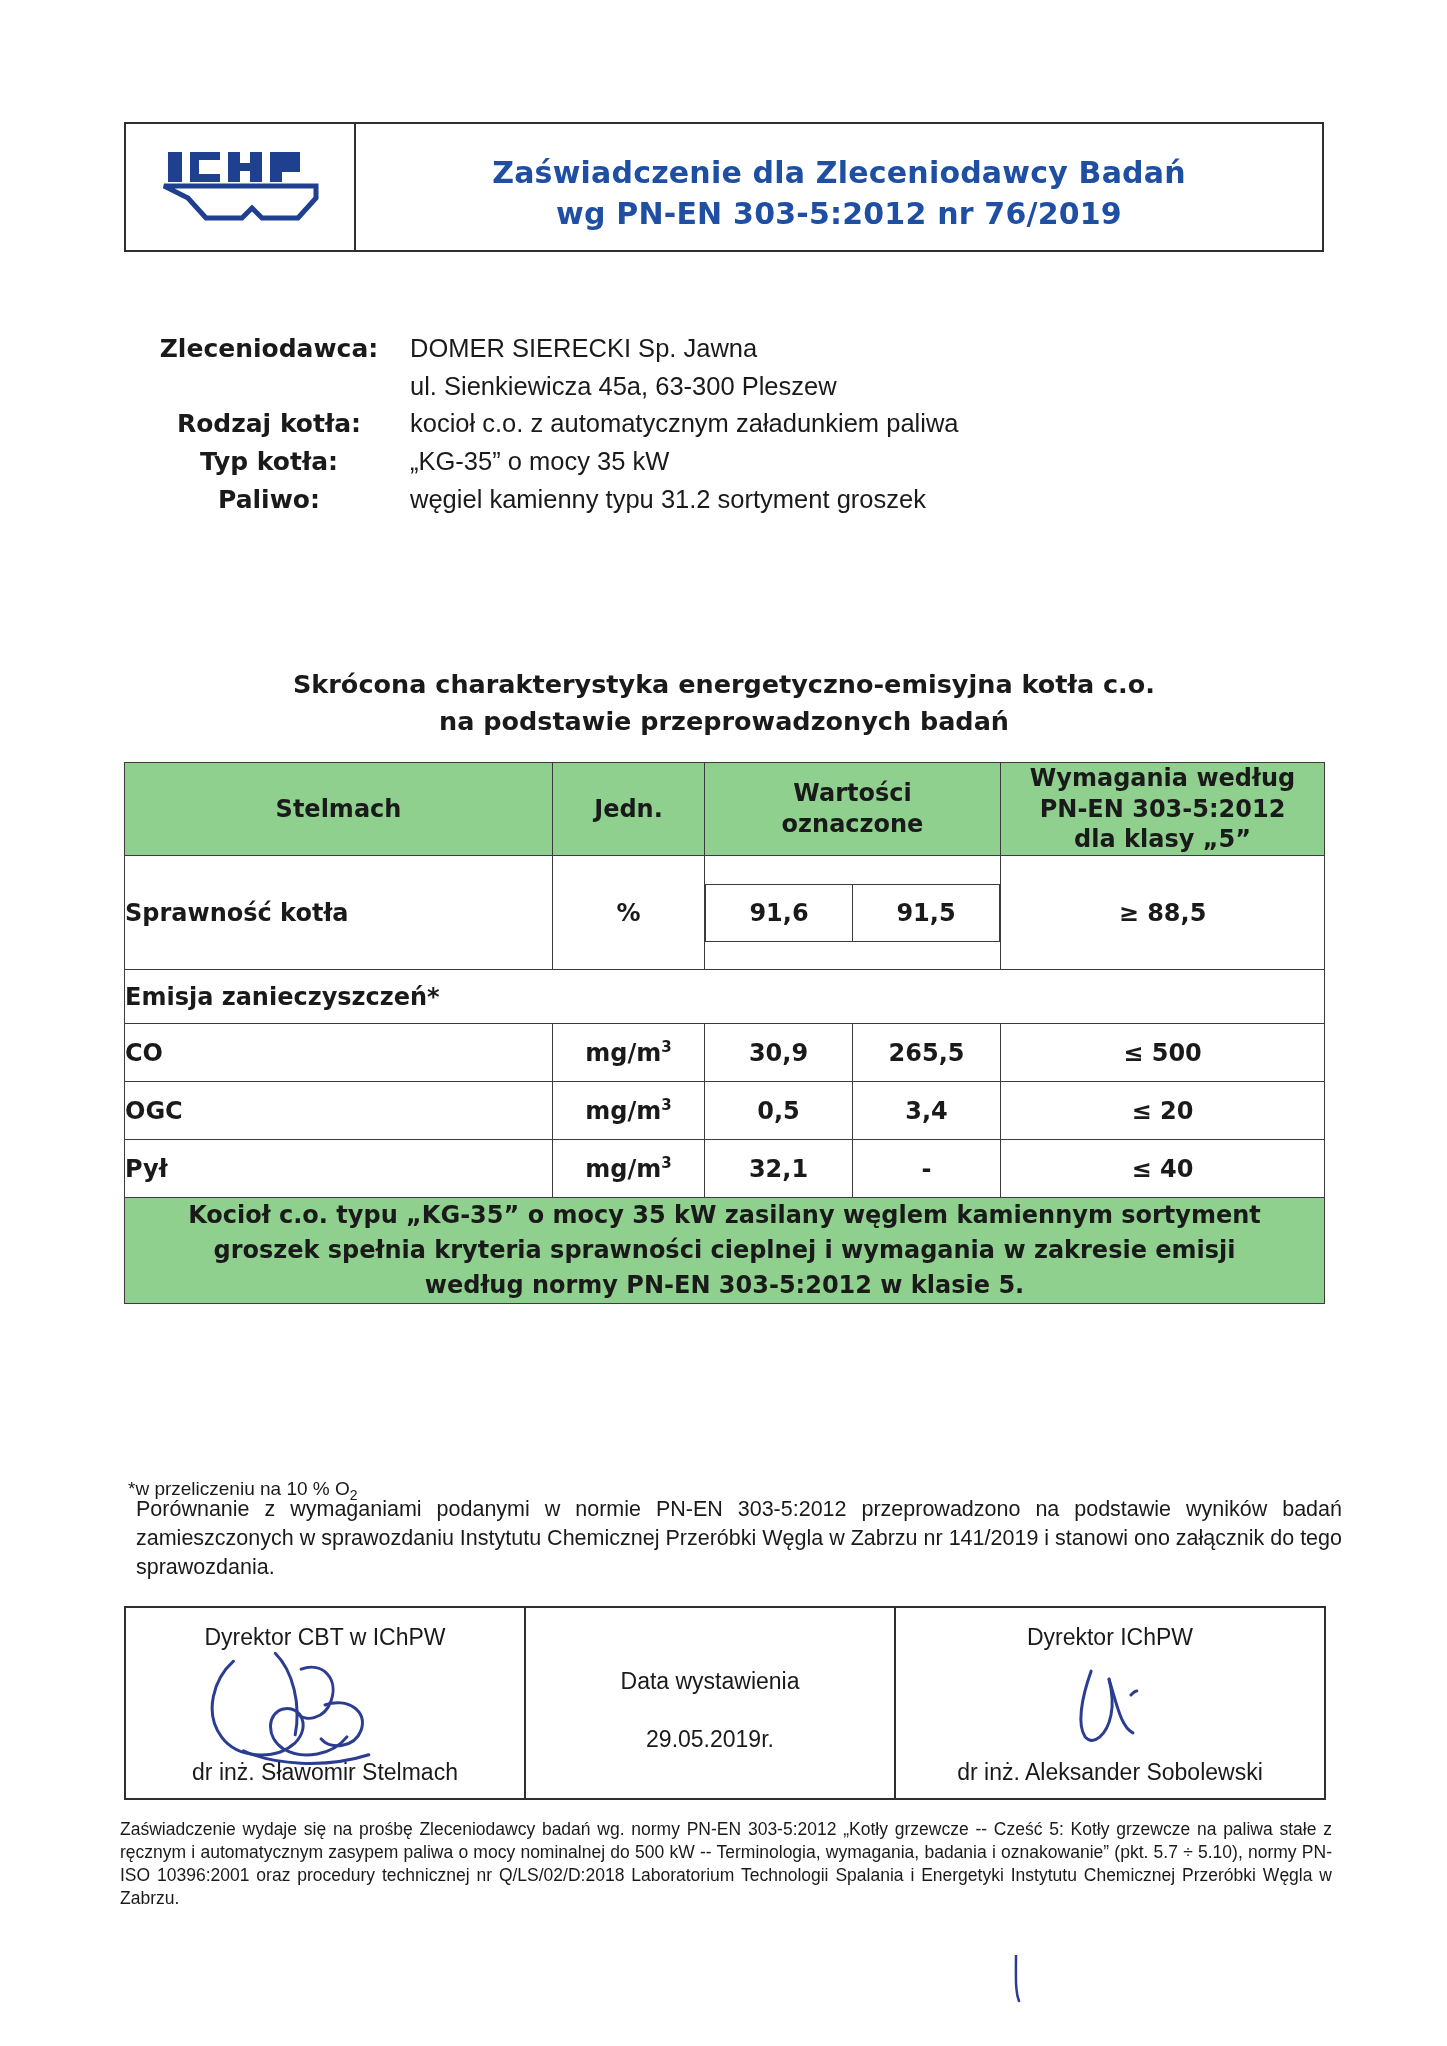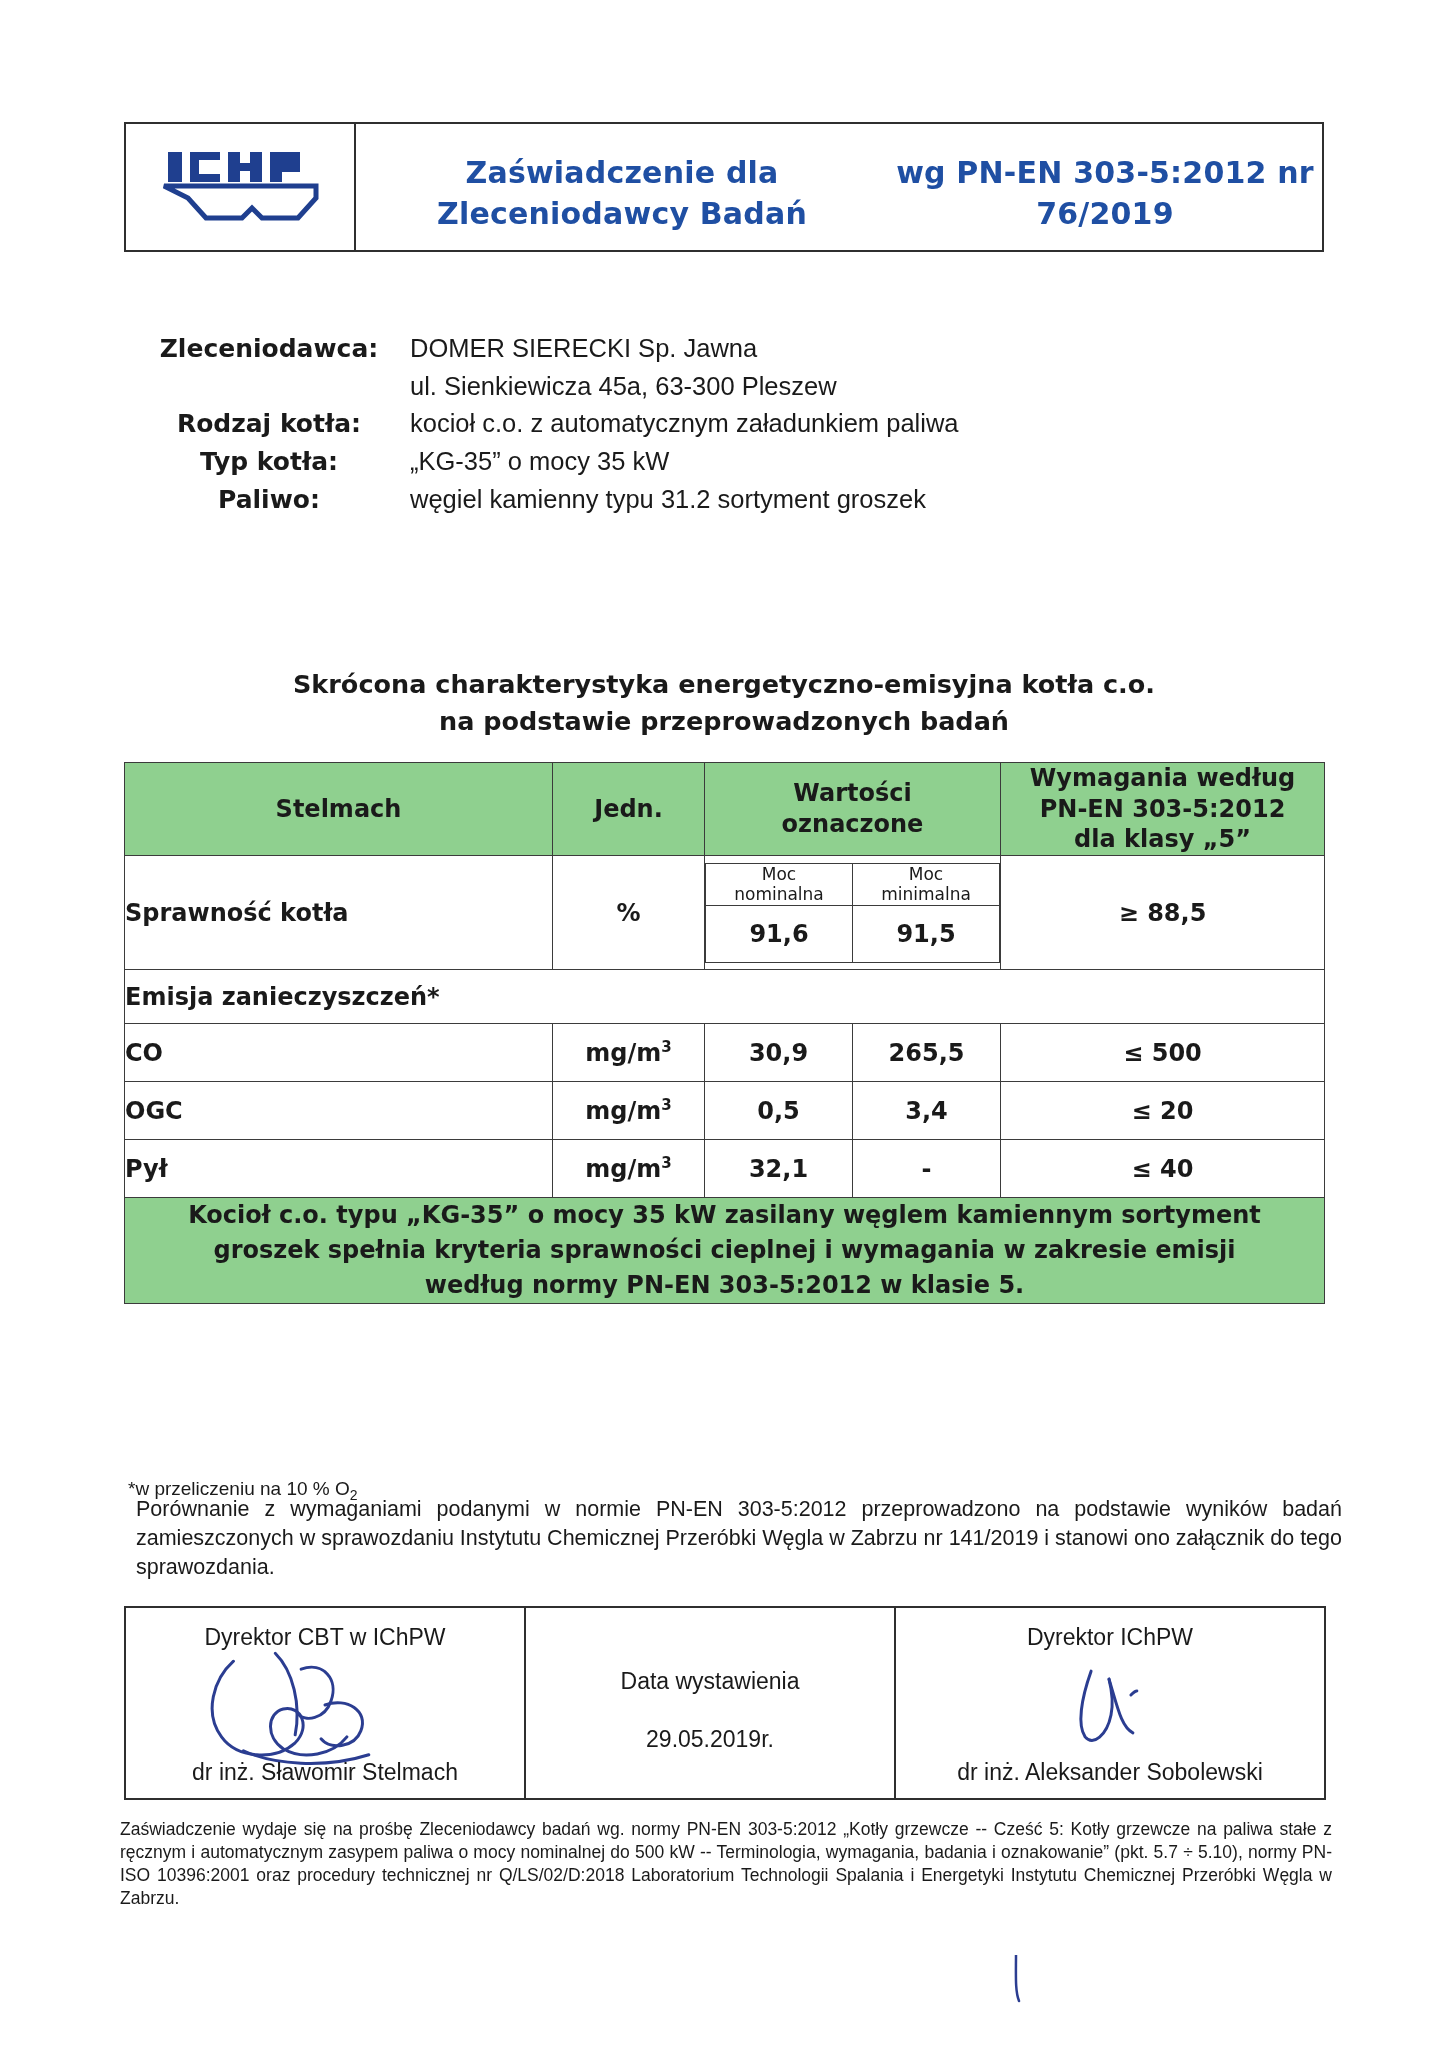--- a/index.html
+++ b/index.html
@@ -40,20 +40,21 @@
     border-right: 2px solid #2f2f2f;
     display: flex;
     align-items: center;
     justify-content: center;
     box-sizing: border-box;
   }
   .logo-svg { display: block; }
   .header-title {
     flex: 1;
     display: flex;
+    flex-direction: column;
     align-items: center;
     justify-content: center;
     color: #1f4fa3;
     font-weight: bold;
     font-size: 30px;
     line-height: 1.35;
     letter-spacing: 0.2px;
     text-align: center;
     margin-top: 13px;
   }
@@ -341,30 +342,20 @@
             <div>dla klasy „5”</div>
           </td>
         </tr>
 
         <tr class="row-tall">
           <td class="cell-param">Sprawność kotła</td>
           <td class="cell-unit">%</td>
           <td colspan="2" style="padding:0">
             <table class="nested">
               <tbody>
-                  <tr class="top">
-                <td class="sub-head divider-right">
-                  <div>Moc</div>
-                  <div>nominalna</div>
-                </td>
-                <td class="sub-head">
-                  <div>Moc</div>
-                  <div>minimalna</div>
-                </td>
-              </tr>
               <tr>
                 <td class="cell-center divider-right" style="height:56px">91,6</td>
                 <td class="cell-center" style="height:56px">91,5</td>
               </tr>
             </tbody>
               </table>
           </td>
           <td class="cell-center">≥ 88,5</td>
         </tr>
 

